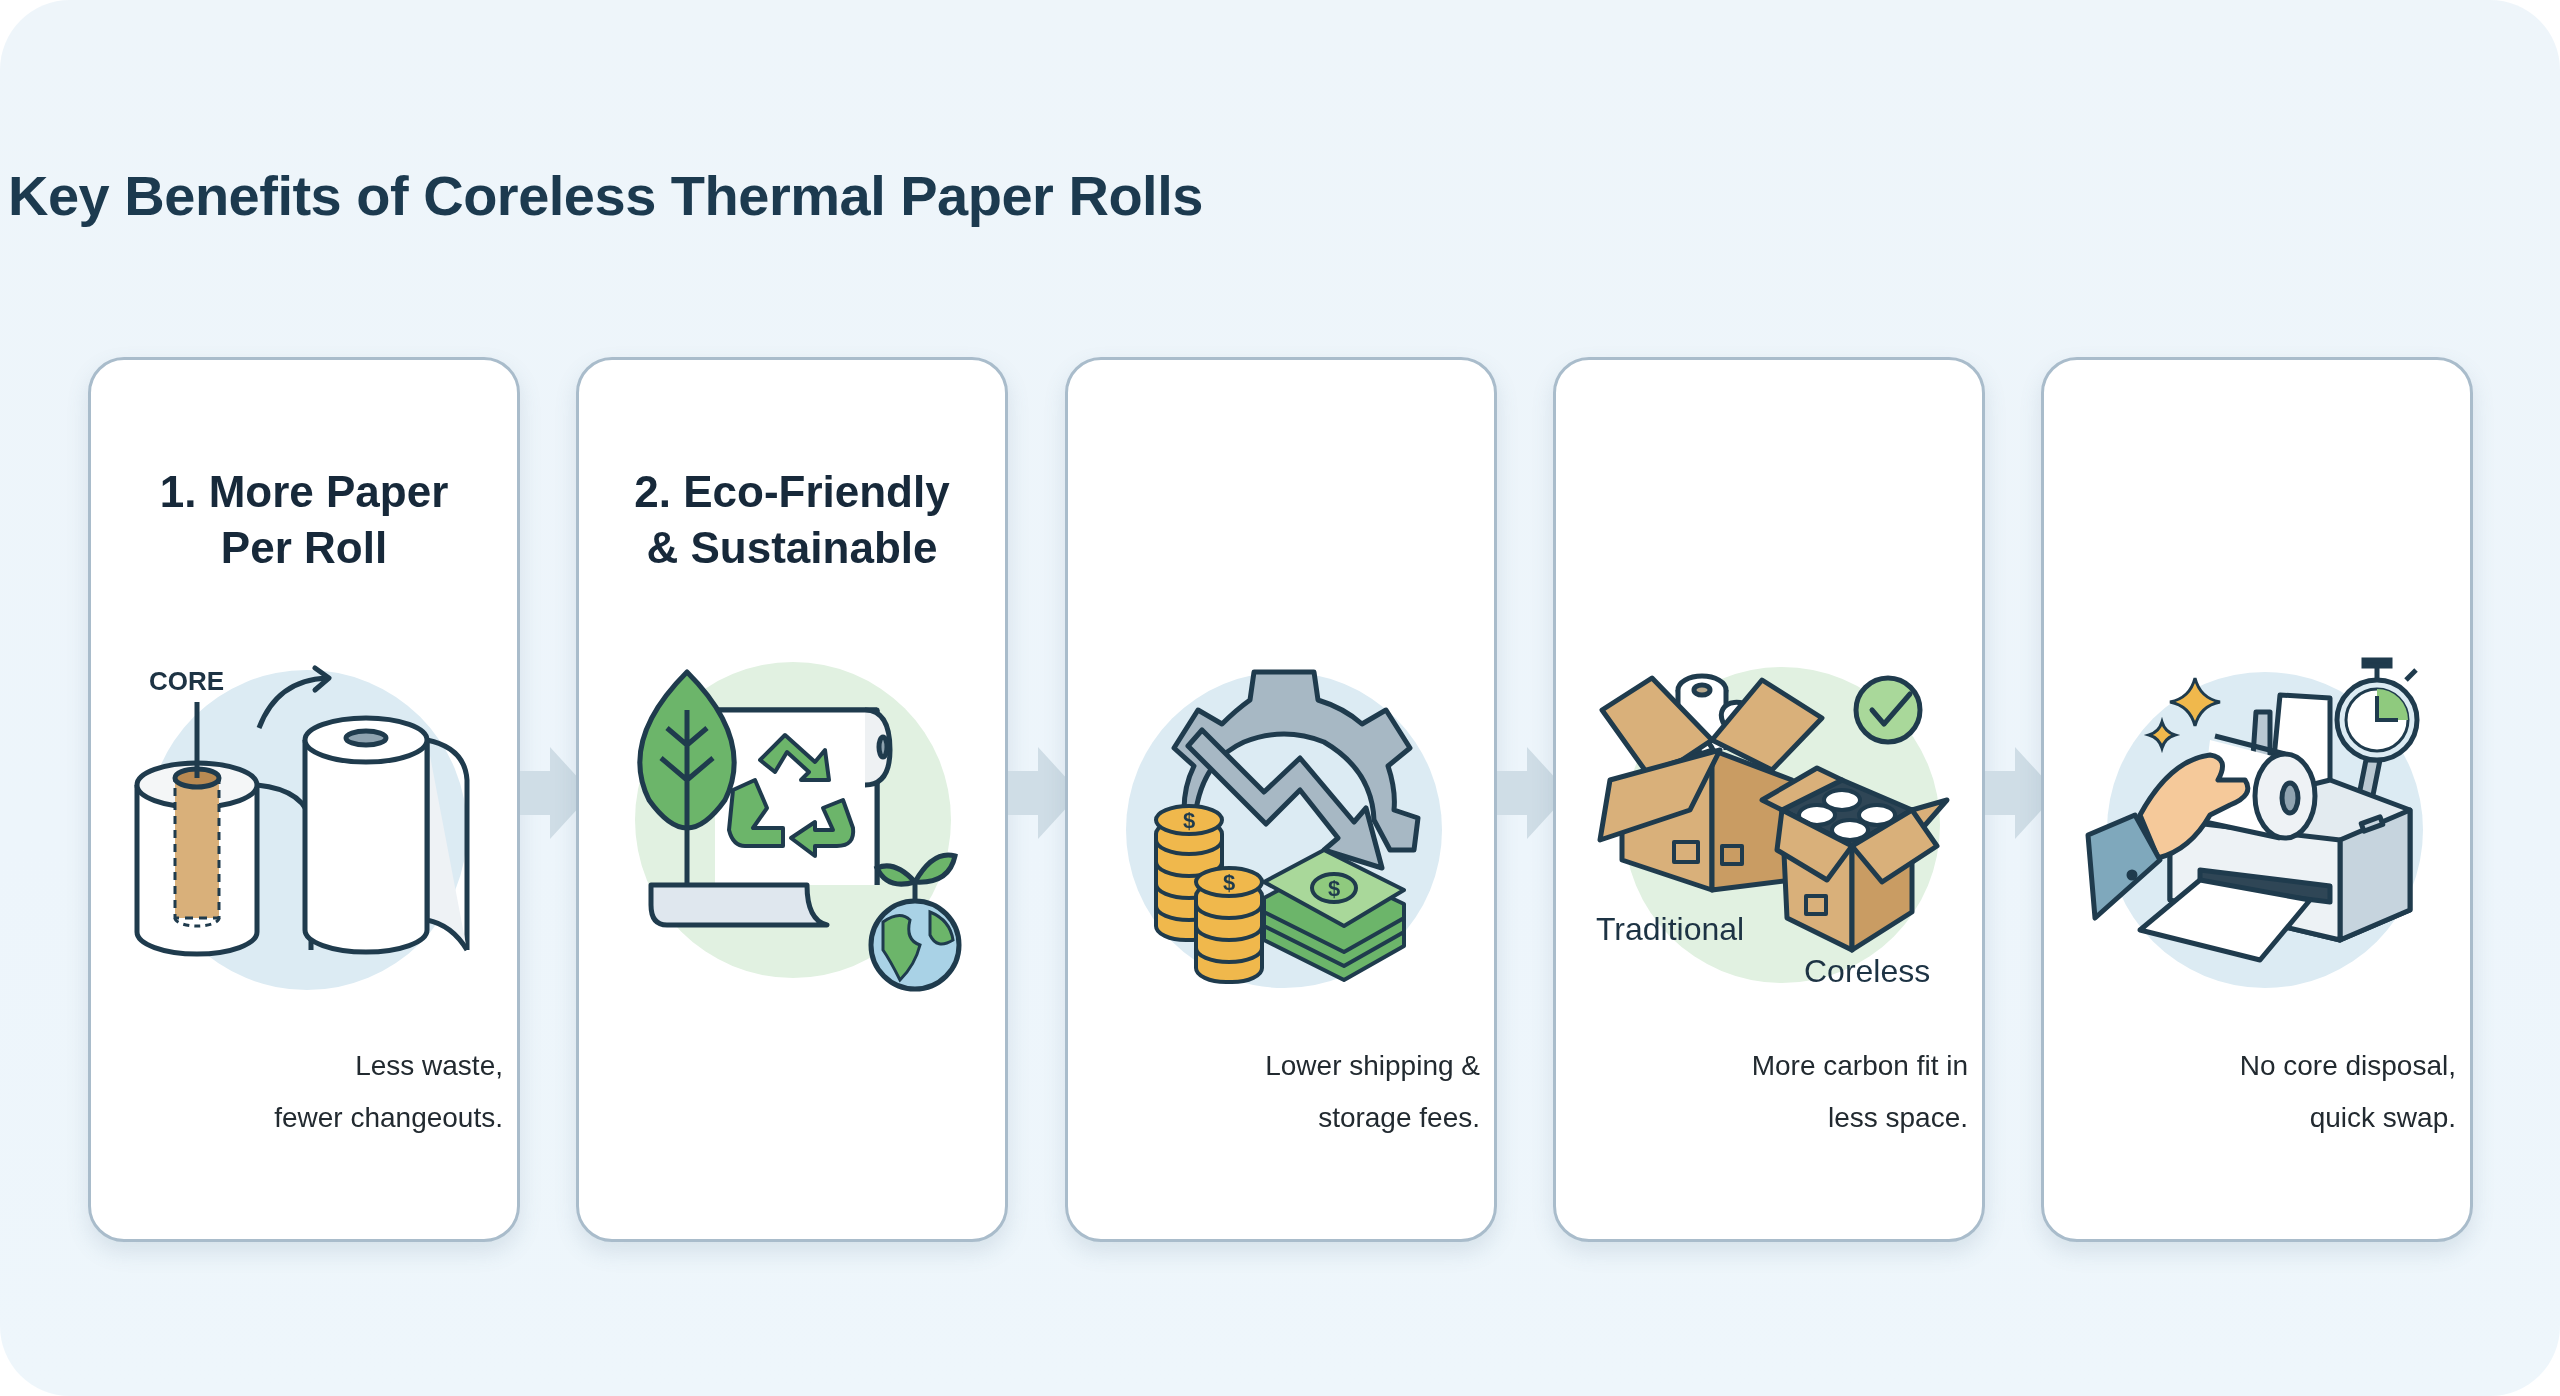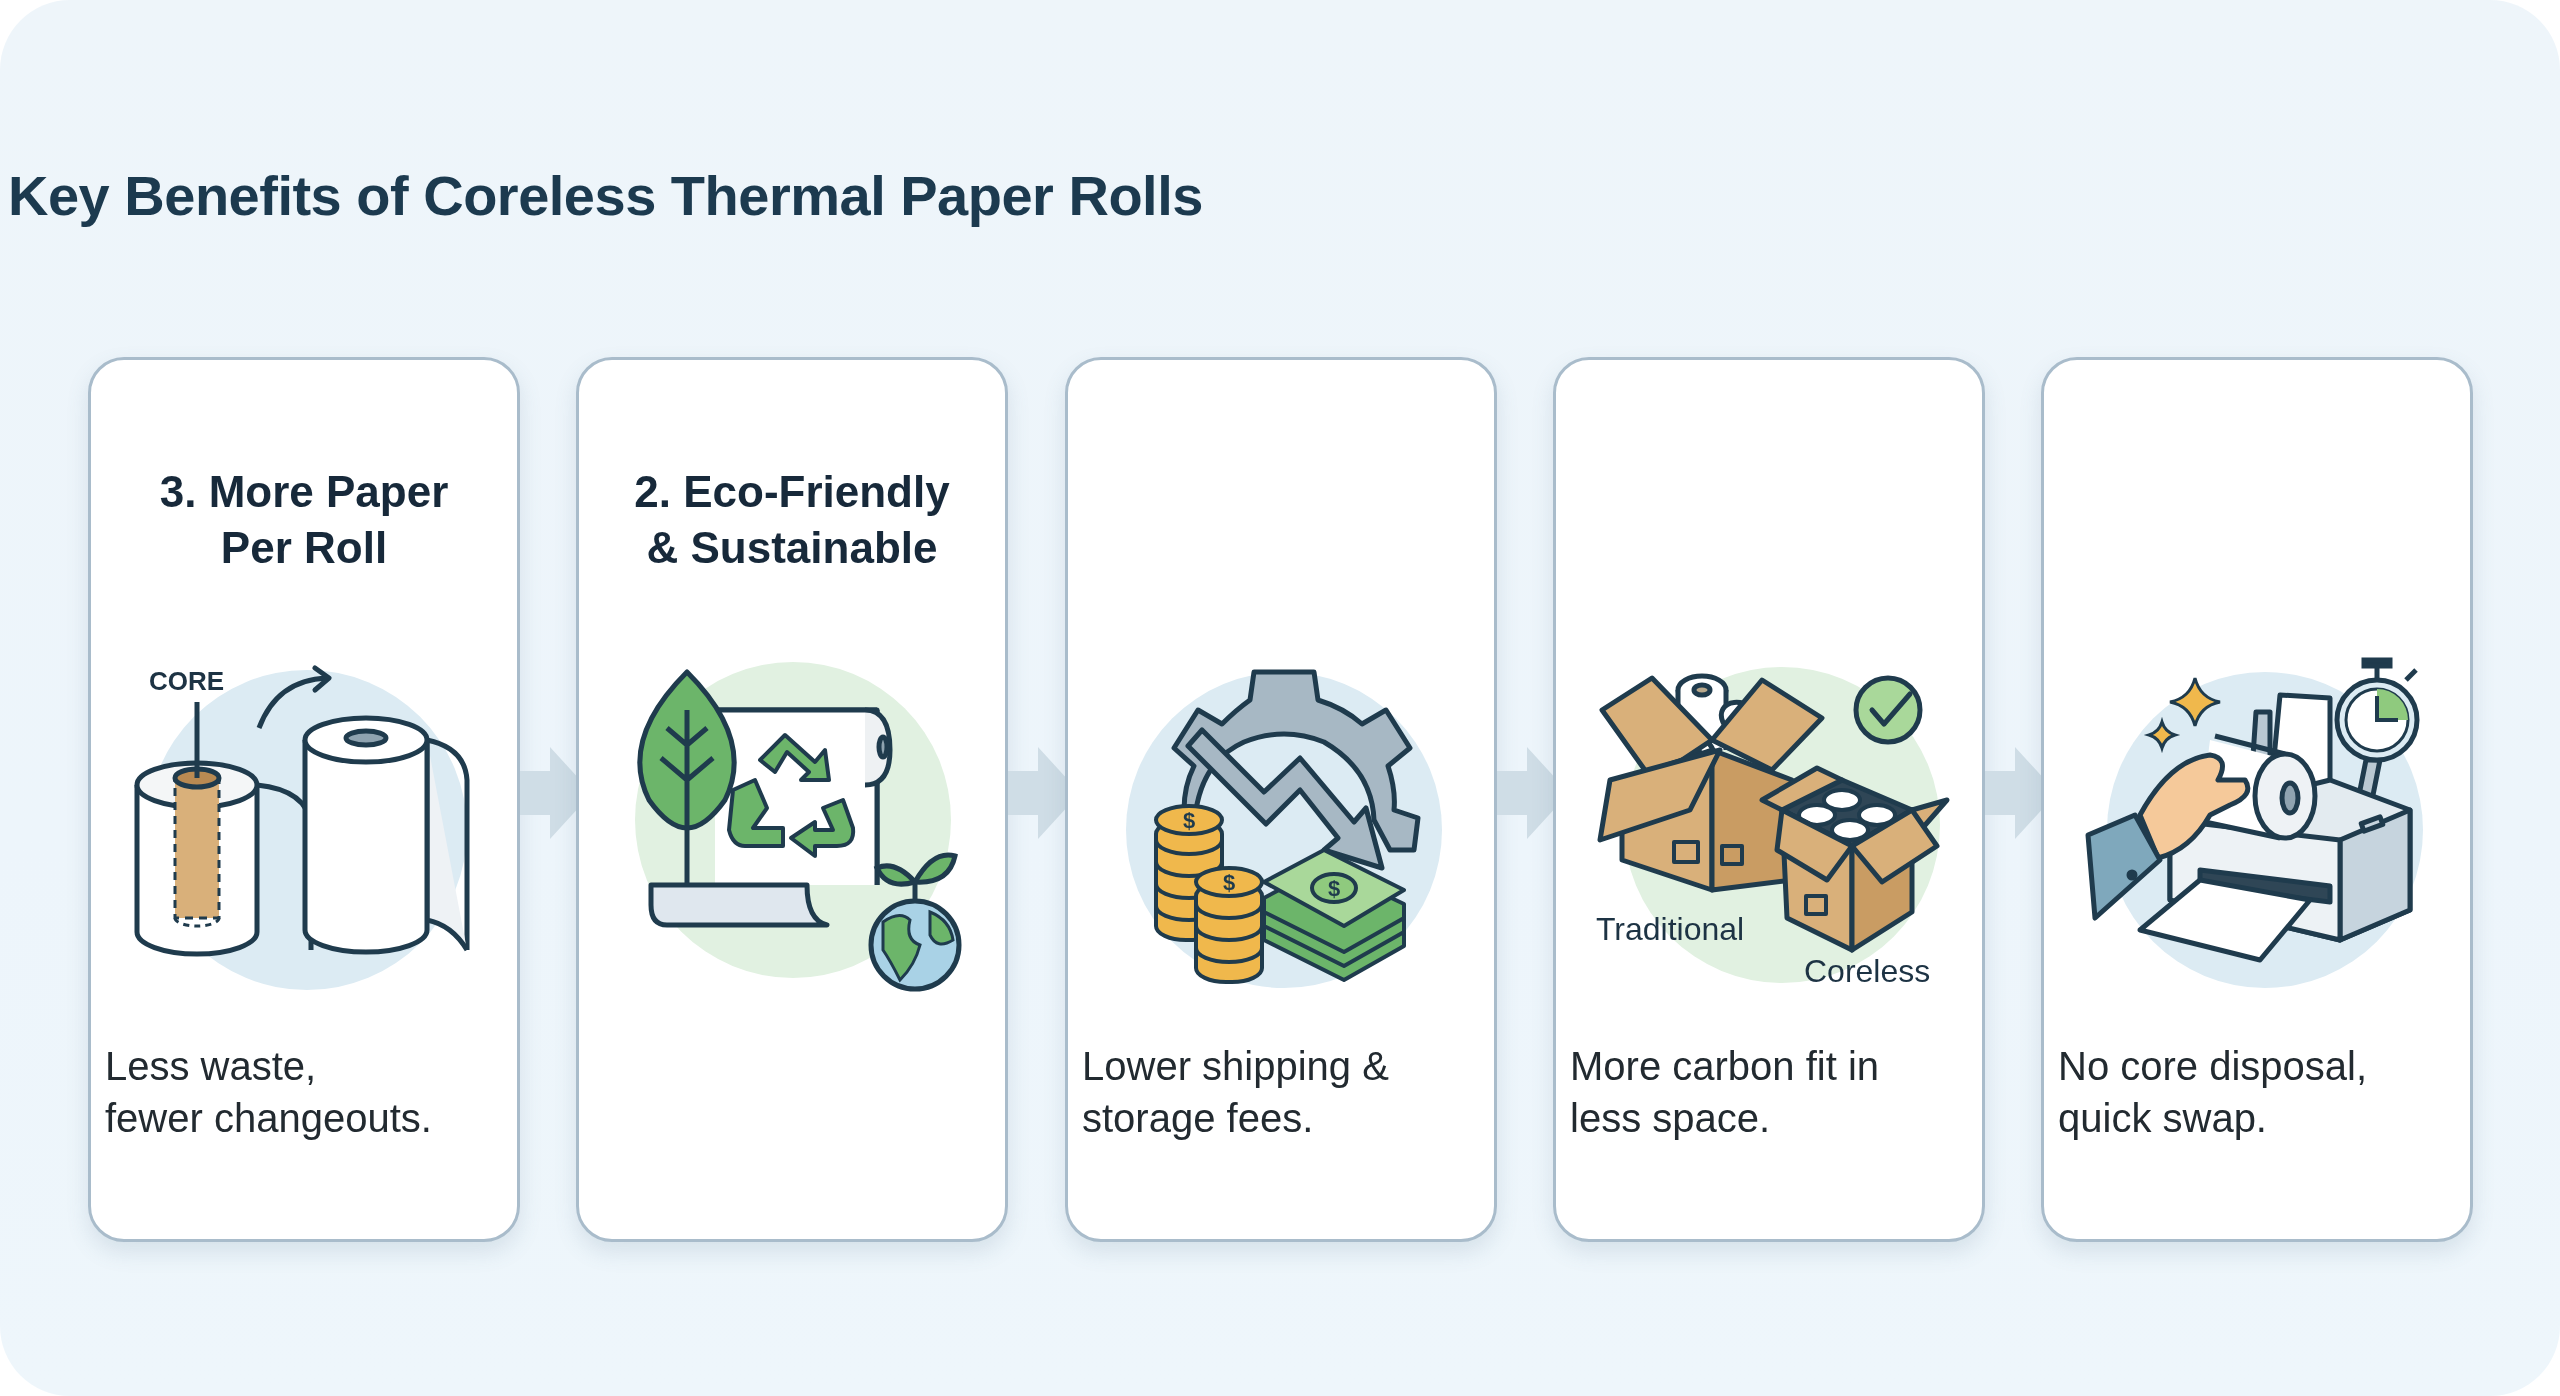--- a/index.html
+++ b/index.html
@@ -37,43 +37,43 @@
     font-size: 44px; font-weight: 700; color: #17293a;
     line-height: 56px;
     white-space: pre-line;
   }
   .card-illus {
     position: absolute; left: 36px; top: 290px; width: 360px; height: 360px;
   }
   .card-illus svg { width: 100%; height: 100%; overflow: visible; }
   .card-body {
     position: absolute; left: 14px; right: 14px; top: 680px;
-    text-align: left;
-    font-size: 40px; color: #222a30;
+    text-align: right;
+    font-size: 28px; color: #222a30;
     line-height: 52px;
     white-space: pre-line;
   }
   .arrow {
     position: absolute; width: 70px; height: 92px;
   }
   .arrow svg { width: 100%; height: 100%; }
   .illus-label {
     font-family: "Liberation Sans", "DejaVu Sans", sans-serif;
     fill: #1d3344;
   }
 </style>
 </head>
 <body>
 
 <div class="panel"></div>
 
 <h1 class="main-title">Key Benefits of Coreless Thermal Paper Rolls</h1>
 
 <div class="card" style="left:88px">
-  <div class="card-title">3. More Paper
+  <div class="card-title">1. More Paper
 Per Roll</div>
   <div class="card-illus">
     <svg viewBox="0 0 360 360">
       <circle cx="180" cy="180" r="160" fill="#dcebf3"></circle>
 
       <g stroke="#1f3b4d" stroke-width="5" fill="#ffffff" stroke-linejoin="round">
         <path d="M130 135 Q180 140 184 175 L184 300" fill="none"></path>
         <path d="M10 135 L10 282 A60 22 0 0 0 130 282 L130 135"></path>
         <ellipse cx="70" cy="135" rx="60" ry="22" fill="#f4f6f7"></ellipse>
         <rect x="48" y="128" width="44" height="140" fill="#d9b07a" stroke-dasharray="8 6" stroke-width="3"></rect>

